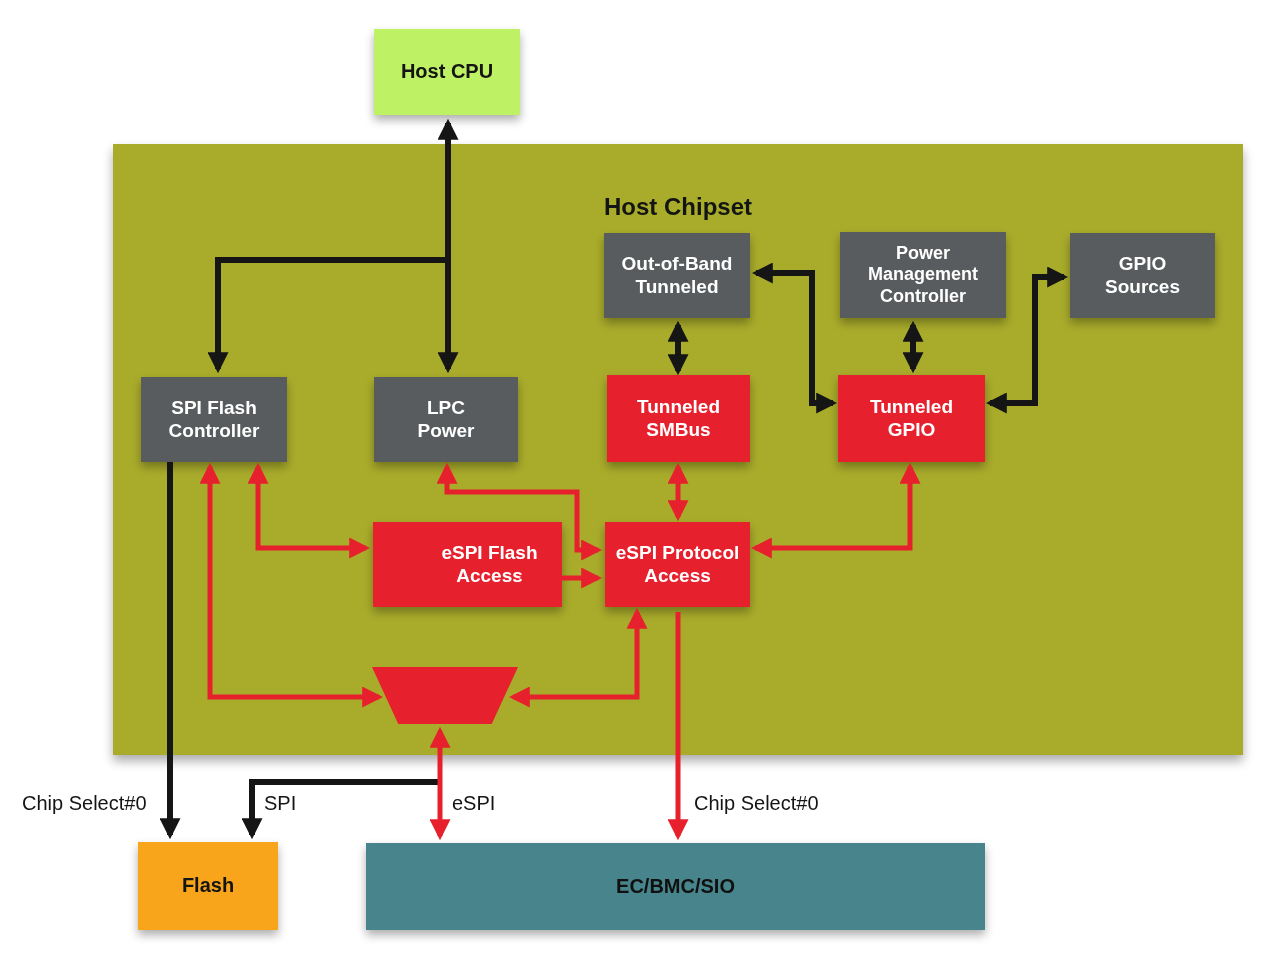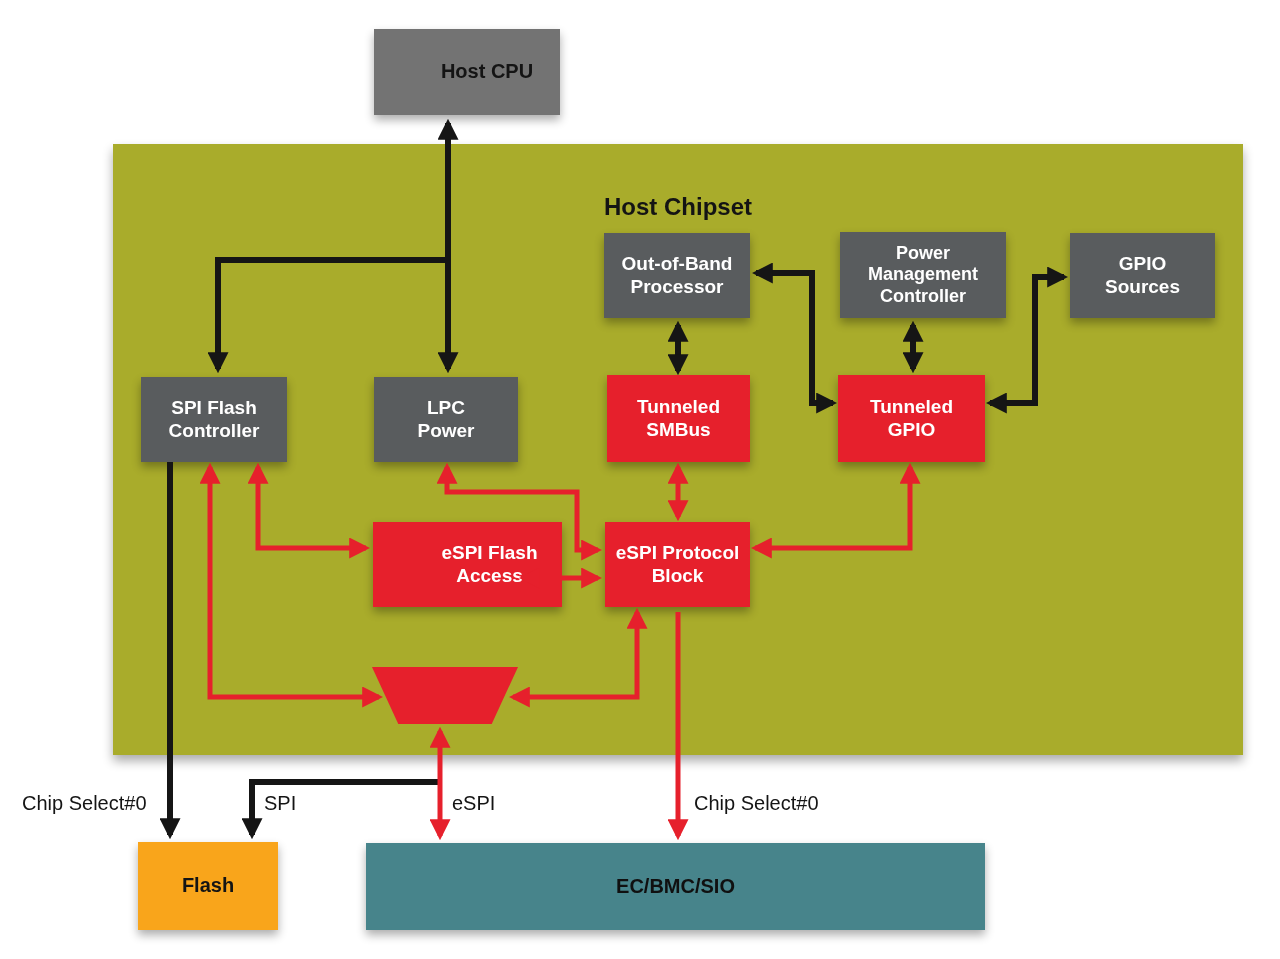--- a/index.html
+++ b/index.html
@@ -5,21 +5,21 @@
   html,body{margin:0;padding:0;background:#ffffff;}
   #canvas{
     position:relative;width:1280px;height:959px;background:#ffffff;overflow:hidden;
     font-family:"Liberation Sans",sans-serif;
   }
   .block{
     position:absolute;display:flex;align-items:center;justify-content:center;
     text-align:center;font-weight:bold;white-space:pre-line;line-height:1.18;
     box-shadow:0 5px 9px rgba(0,0,0,0.32);
   }
-  .olive{background:#737373;color:#141414;padding-left:40px;}
+  .olive{background:#bef264;color:#141414;}
   .gray{background:#595C5E;color:#ffffff;}
   .red{background:#E6202C;color:#ffffff;}
   .orange{background:#F9A51B;color:#141414;}
   .teal{background:#47848B;color:#101010;}
   .fs19{font-size:19px;}
   .fs20{font-size:20px;}
 
   #chipset{position:absolute;left:113px;top:144px;width:1130px;height:611px;
     background:#A9AC2B;box-shadow:0 6px 10px rgba(0,0,0,0.33);}
   #chipset-title{position:absolute;left:517px;top:193px;width:322px;height:30px;
@@ -62,35 +62,35 @@
   <div id="chipset"></div>
   <div id="chipset-title">Host Chipset</div>
 
   <div class="block olive fs20" id="host-cpu">Host CPU</div>
 
   <div class="block gray fs19" id="spi-flash-controller">SPI Flash
 Controller</div>
   <div class="block gray fs19" id="lpc-bridge">LPC
 Power</div>
   <div class="block gray fs19" id="oob-processor">Out-of-Band
-Processor</div>
+Tunneled</div>
   <div class="block gray" id="power-mgmt-controller">Power
 Management
 Controller</div>
   <div class="block gray fs19" id="gpio-sources">GPIO
 Sources</div>
 
   <div class="block red fs19" id="tunneled-smbus">Tunneled
 SMBus</div>
   <div class="block red fs19" id="tunneled-gpio">Tunneled
 GPIO</div>
   <div class="block red fs19" id="espi-flash-access">eSPI Flash
 Access</div>
   <div class="block red fs19" id="espi-protocol-block">eSPI Protocol
-Block</div>
+Access</div>
 
   <div id="mux-trapezoid"></div>
 
   <div class="block orange" id="flash">Flash</div>
   <div class="block teal" id="ec-bmc-sio">EC/BMC/SIO</div>
 
   <div class="wire-label" id="lbl-cs0-left">Chip Select#0</div>
   <div class="wire-label" id="lbl-spi">SPI</div>
   <div class="wire-label" id="lbl-espi">eSPI</div>
   <div class="wire-label" id="lbl-cs0-right">Chip Select#0</div>

